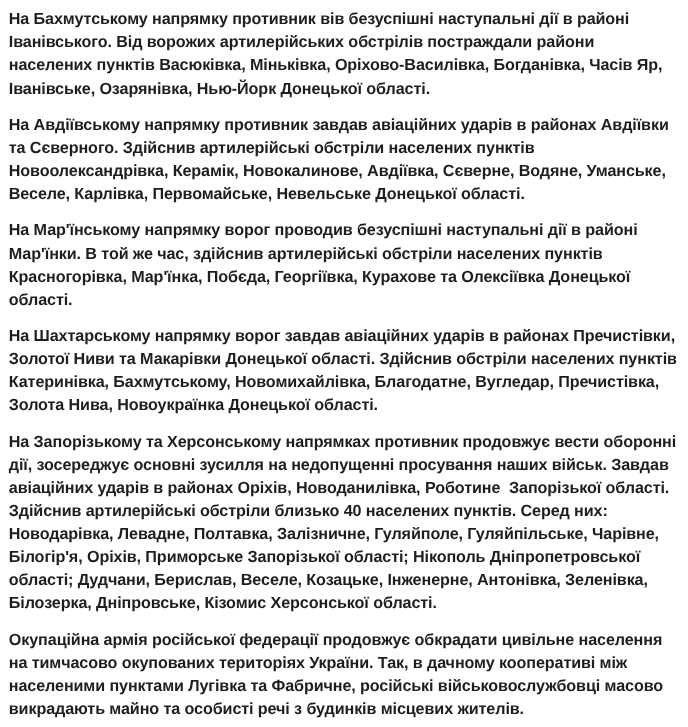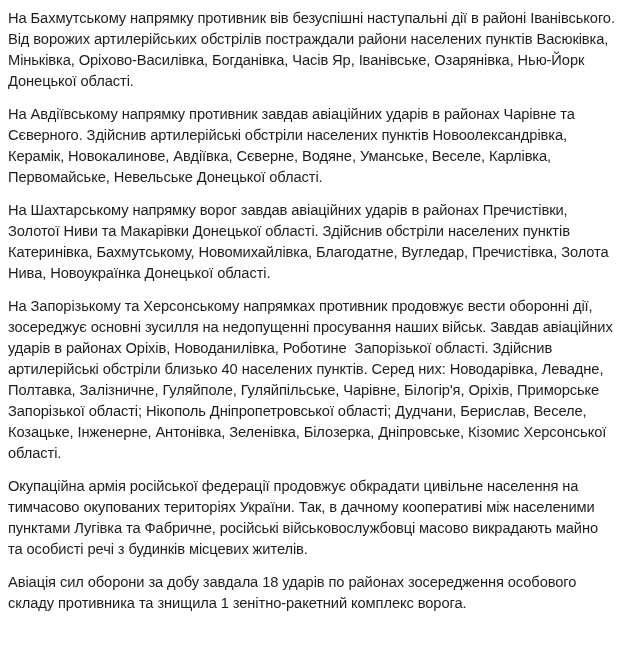--- a/index.html
+++ b/index.html
@@ -18,26 +18,28 @@
       padding: 8px 9px 0 8px;
       font-family: "Liberation Sans", sans-serif;
       font-size: 14.7px;
       line-height: 21px;
       color: #1c1e21;
       letter-spacing: -0.1px;
     }
     .post-text-body p {
       margin: 0 0 12px 0;
       white-space: pre-wrap; 
+      font-weight: bold;
     }
   </style>
 </head>
 <body>
 
 <div class="post-text-body">
   <p>На Бахмутському напрямку противник вів безуспішні наступальні дії в районі Іванівського. Від ворожих артилерійських обстрілів постраждали райони населених пунктів Васюківка, Міньківка, Оріхово-Василівка, Богданівка, Часів Яр, Іванівське, Озарянівка, Нью-Йорк Донецької області.</p>
-  <p>На Авдіївському напрямку противник завдав авіаційних ударів в районах Чарівне та Сєверного. Здійснив артилерійські обстріли населених пунктів Новоолександрівка, Керамік, Новокалинове, Авдіївка, Сєверне, Водяне, Уманське, Веселе, Карлівка, Первомайське, Невельське Донецької області.</p>
+  <p>На Авдіївському напрямку противник завдав авіаційних ударів в районах Авдіївки та Сєверного. Здійснив артилерійські обстріли населених пунктів Новоолександрівка, Керамік, Новокалинове, Авдіївка, Сєверне, Водяне, Уманське, Веселе, Карлівка, Первомайське, Невельське Донецької області.</p>
+  <p>На Мар'їнському напрямку ворог проводив безуспішні наступальні дії в районі Мар'їнки. В той же час, здійснив артилерійські обстріли населених пунктів Красногорівка, Мар'їнка, Побєда, Георгіївка, Курахове та Олексіївка Донецької області.</p>
   <p>На Шахтарському напрямку ворог завдав авіаційних ударів в районах Пречистівки, Золотої Ниви та Макарівки Донецької області. Здійснив обстріли населених пунктів Катеринівка, Бахмутському, Новомихайлівка, Благодатне, Вугледар, Пречистівка, Золота Нива, Новоукраїнка Донецької області.</p>
   <p>На Запорізькому та Херсонському напрямках противник продовжує вести оборонні дії, зосереджує основні зусилля на недопущенні просування наших військ. Завдав авіаційних ударів в районах Оріхів, Новоданилівка, Роботине  Запорізької області. Здійснив артилерійські обстріли близько 40 населених пунктів. Серед них: Новодарівка, Левадне, Полтавка, Залізничне, Гуляйполе, Гуляйпільське, Чарівне, Білогір'я, Оріхів, Приморське Запорізької області; Нікополь Дніпропетровської області; Дудчани, Берислав, Веселе, Козацьке, Інженерне, Антонівка, Зеленівка, Білозерка, Дніпровське, Кізомис Херсонської області.</p>
   <p>Окупаційна армія російської федерації продовжує обкрадати цивільне населення на тимчасово окупованих територіях України. Так, в дачному кооперативі між населеними пунктами Лугівка та Фабричне, російські військовослужбовці масово викрадають майно та особисті речі з будинків місцевих жителів.</p>
   <p>Авіація сил оборони за добу завдала 18 ударів по районах зосередження особового складу противника та знищила 1 зенітно-ракетний комплекс ворога.</p>
 
 </div>
 
 </body></html>

